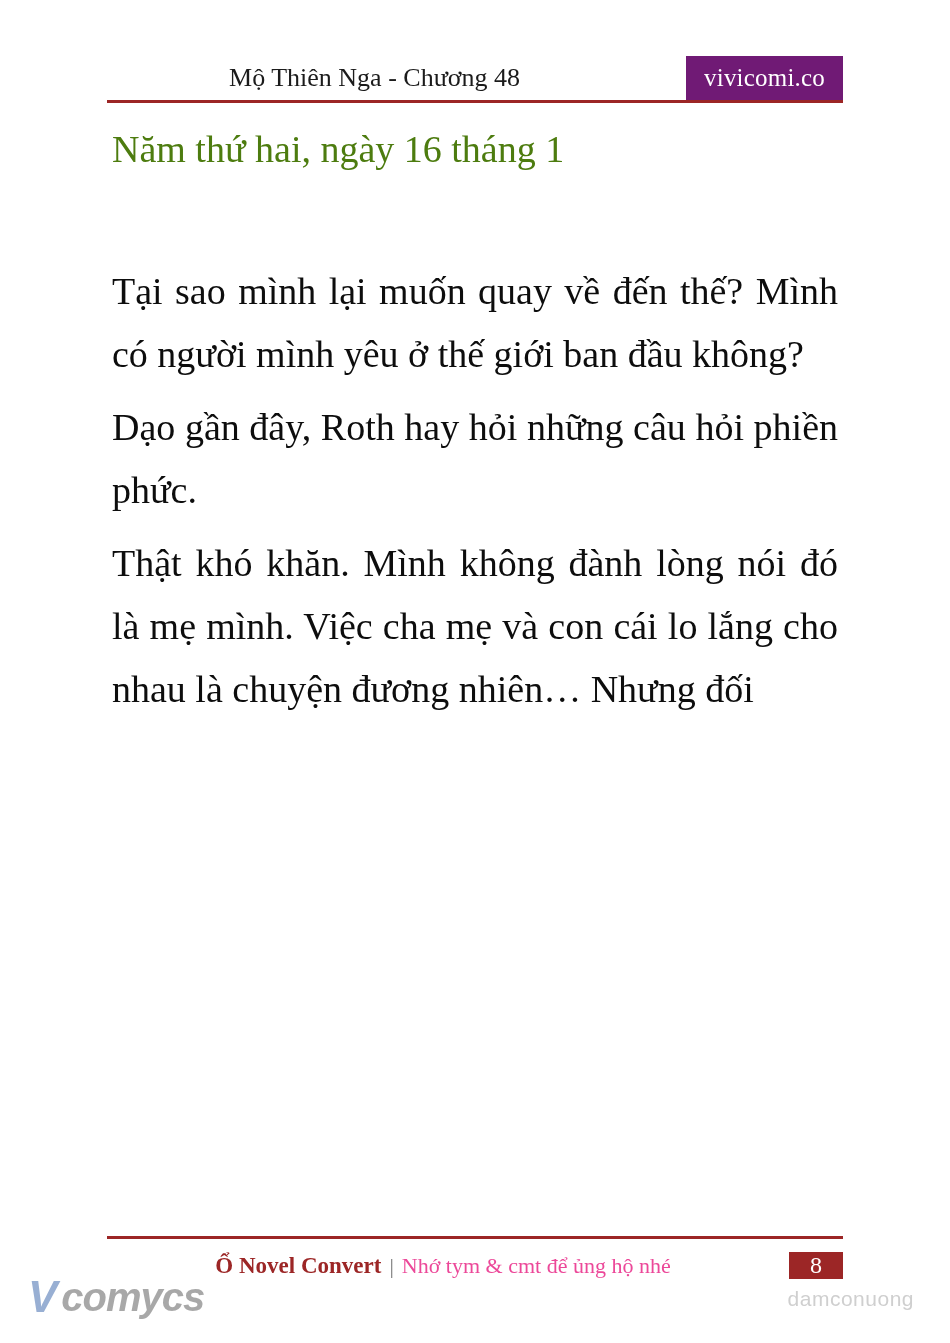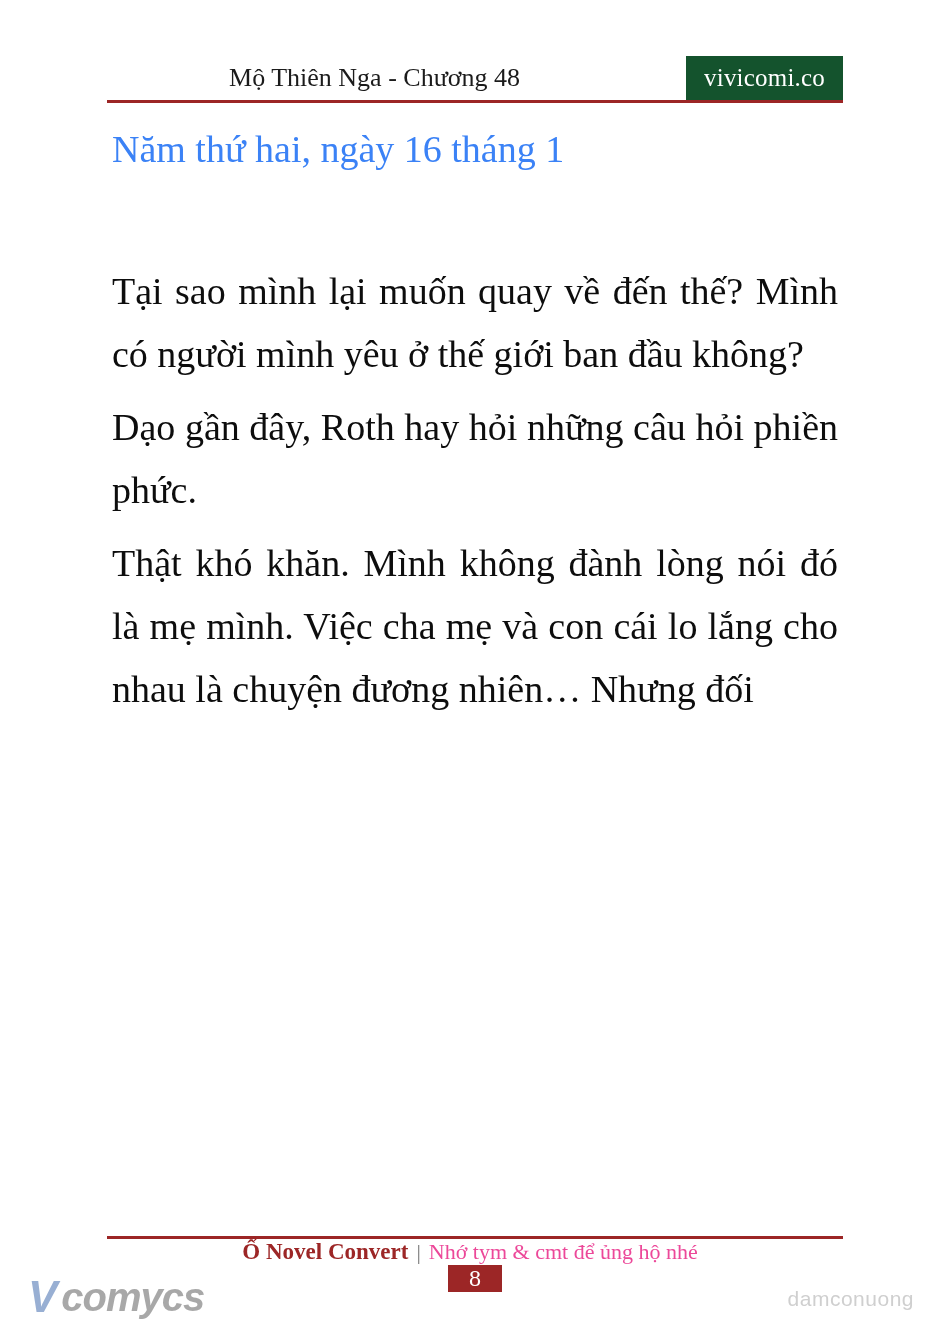--- a/index.html
+++ b/index.html
@@ -39,21 +39,21 @@
     align-items: center;
     justify-content: center;
     padding-right: 16px;
     font-family: "Liberation Serif", serif;
     font-size: 26px;
     color: #1b1b1b;
     white-space: nowrap;
   }
   .header-brand {
     flex: 0 0 auto;
-    background: #14532d;
+    background: #701a75;
     color: #ffffff;
     font-family: "Liberation Serif", serif;
     font-size: 25px;
     display: flex;
     align-items: center;
     justify-content: center;
     padding: 12px 18px;
     letter-spacing: 0.2px;
     margin-left: 28px;
   }
@@ -71,21 +71,21 @@
     position: absolute;
     left: 112px;
     top: 126px;
     width: 726px;
   }
   .doc-heading {
     font-family: "Liberation Serif", serif;
     font-size: 38px;
     line-height: 1.25;
     margin: 0 0 86px 0;
-    color: #3b82f6;
+    color: #4d7c0f;
     font-weight: normal;
     text-align: left;
   }
   .para {
     font-family: "Liberation Serif", serif;
     font-size: 38px;
     line-height: 1.66;
     margin: 0 0 10px 0;
     color: #0d0d0d;
     text-align: justify;
@@ -97,23 +97,22 @@
   }
 
   
   .footer {
     position: absolute;
     left: 107px;
     top: 1236px;
     width: 736px;
     height: 40px;
     display: flex;
-    align-items: center;
+    align-items: flex-end;
     border-top: 3px solid #9c2626;
-    flex-direction: column;
   }
   .footer-inner {
     flex: 1 1 auto;
     display: flex;
     align-items: center;
     justify-content: center;
     gap: 8px;
     padding-right: 10px;
   }
   .footer-brand {

